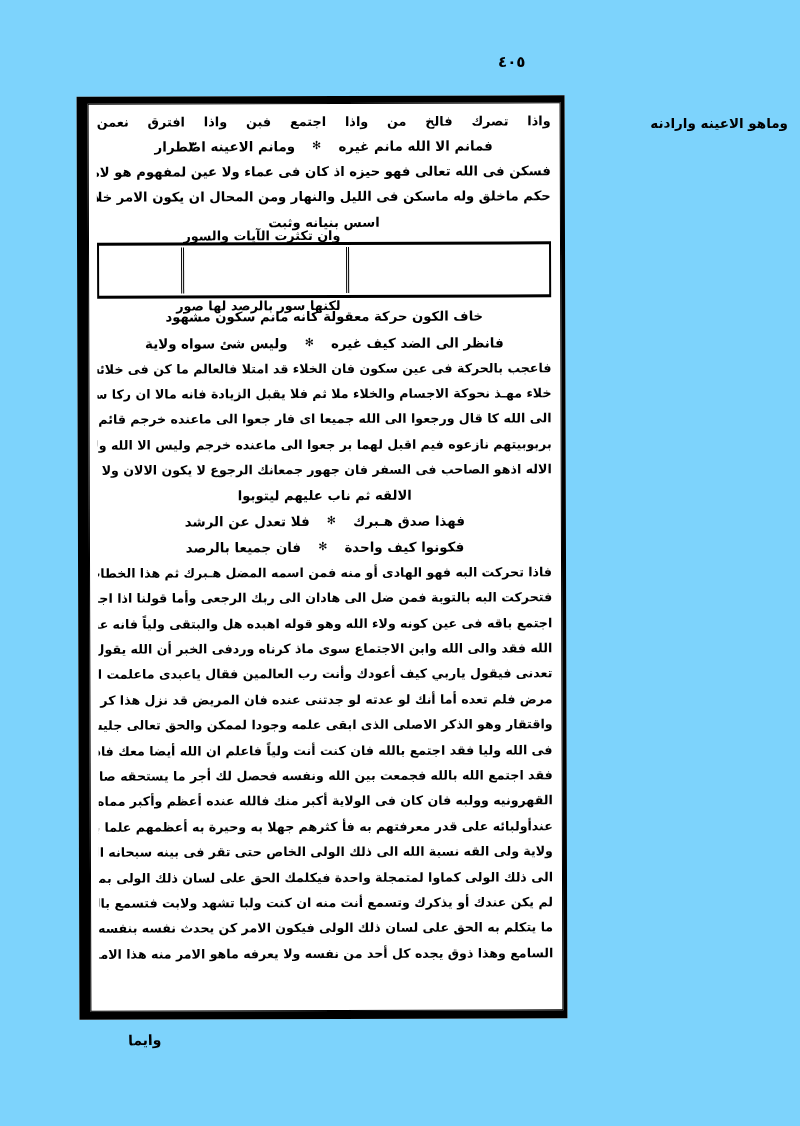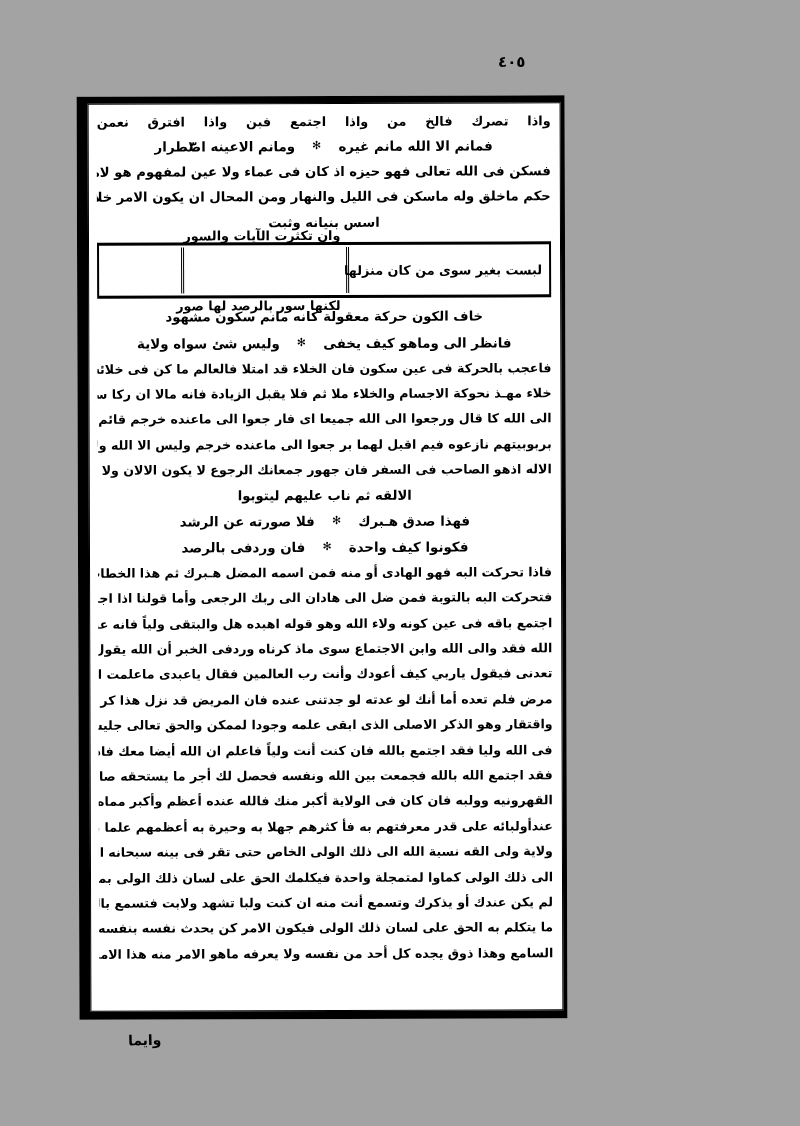--- a/index.html
+++ b/index.html
@@ -14,21 +14,21 @@
     position: relative;
     overflow: hidden;
     font-family: "DejaVu Sans", sans-serif;
     color: #000000;
   }
 
   
   #page {
     position: absolute;
     inset: 0;
-    background: #a3a3a3;
+    background: #7dd3fc;
     padding-left: 24px;
   }
 
   
   #folio {
     position: absolute;
     top: 55px;
     left: 498px;
     width: 70px;
     text-align: left;
@@ -192,20 +192,21 @@
   }
 </style>
 </head>
 <body>
 
 <div id="page">
 
   <div id="folio">٤٠٥</div>
 
   <div id="margin-note">
+    <div class="gloss-line">وماهو الاعينه وارادنه</div>
   </div>
 
   <div id="frame">
     <div class="blot" style="left:-8px; top:120px; width:3px; height:9px;"></div>
     <div class="blot" style="left:-8px; top:300px; width:3px; height:14px;"></div>
     <div class="blot" style="left:-8px; top:560px; width:3px; height:10px;"></div>
 
     <div id="frame-inner">
 
       <div class="txt body-line first-line">واذا تصرك فالخ من واذا اجتمع فبن واذا افترق نعمن</div>
@@ -216,56 +217,55 @@
         <span class="sep">✻</span>
         <span class="hemi">ومانم الاعينه اضطرار</span>
       </div>
 
       <div class="txt body-line">فسكن فى الله تعالى فهو حيزه اذ كان فى عماء ولا عين لمفهوم هو لاه فتصور بصورة العبد فكان له</div>
       <div class="txt body-line">حكم ماخلق وله ماسكن فى الليل والنهار ومن المحال ان يكون الامر خلاف هذا فانه تلبس وعليه</div>
       <div class="txt body-line" style="text-align-last:center;">اسس بنيانه وثبت</div>
 
       <div class="poem-box">
         <div class="poem-col c1">
-          <div class="pl">لبست بغير سوى من كان منزلها</div>
         </div>
         <div class="poem-col c2">
           <div class="pl">وان تكثرت الآيات والسور</div>
           <div class="pl">لكنها سور بالرصد لها صور</div>
         </div>
         <div class="poem-col c3">
           <div class="pl"></div>
           <div class="pl"></div>
         </div>
       </div>
 
       <div class="txt body-line" style="text-align-last:center;">خاف الكون حركة معقولة كانه مانم سكون مشهود</div>
 
       <div class="verse-line">
-        <span class="hemi">فانظر الى وماهو كيف يخفى</span>
+        <span class="hemi">فانظر الى الضد كيف غيره</span>
         <span class="sep">✻</span>
         <span class="hemi">وليس شئ سواه ولاية</span>
       </div>
 
       <div class="txt body-line tight">فاعجب بالحركة فى عين سكون فان الخلاء قد امتلا فالعالم ما كن فى خلائه والحركة لا تكون الا فى</div>
       <div class="txt body-line tight">خلاء مهـذ نحوكة الاجسام والخلاء ملا ثم فلا يقبل الزيادة فانه مالا ان ركا سكن فى الله تحركت</div>
       <div class="txt body-line tight">الى الله كا قال ورجعوا الى الله جميعا اى فار جعوا الى ماعنده خرجم قائم خرجوا مقرين</div>
       <div class="txt body-line tight">بربوبيتهم نازعوه فيم اقبل لهما بر جعوا الى ماعنده خرجم وليس الا الله ولا دبوجع الا بده</div>
       <div class="txt body-line tight">الاله اذهو الصاحب فى السفر فان جهور جمعانك الرجوع لا يكون الالان ولا يكون الا لحكم</div>
       <div class="txt body-line" style="text-align-last:center;">الالقه ثم ناب عليهم ليتوبوا</div>
 
       <div class="verse-line">
         <span class="hemi">فهذا صدق هـبرك</span>
         <span class="sep">✻</span>
-        <span class="hemi">فلا صورته عن الرشد</span>
+        <span class="hemi">فلا تعدل عن الرشد</span>
       </div>
       <div class="verse-line">
         <span class="hemi">فكونوا كيف واحدة</span>
         <span class="sep">✻</span>
-        <span class="hemi">فان وردفى بالرصد</span>
+        <span class="hemi">فان جميعا بالرصد</span>
       </div>
 
       <div class="txt body-line tight">فاذا تحركت البه فهو الهادى أو منه فمن اسمه المضل هـبرك ثم هذا الخطاب عليك بالهدى</div>
       <div class="txt body-line tight">فتحركت البه بالتوبة فمن ضل الى هادان الى ربك الرجعى وأما قولنا اذا اجتمع فبن فنقول</div>
       <div class="txt body-line tight">اجتمع باقه فى عين كونه ولاء الله وهو قوله اهبده هل والبتقى ولياً فانه عندوليه فمن والى وليافى</div>
       <div class="txt body-line tight">الله فقد والى الله وابن الاجتماع سوى ماذ كرناه وردفى الخبر أن الله يقول ياعبدى مرضت فلم</div>
       <div class="txt body-line tight">تعدنى فيقول ياربي كيف أعودك وأنت رب العالمين فقال ياعبدى ماعلمت ان عبدى فلانا</div>
       <div class="txt body-line tight">مرض فلم تعده أما أنك لو عدته لو جدتنى عنده فان المريض قد نزل هذا كر الله ذكرا اضطرار</div>
       <div class="txt body-line tight">واقتقار وهو الذكر الاصلى الذى ابقى علمه وجودا لممكن والحق تعالى جليس الذا كرله فمن والى</div>
       <div class="txt body-line tight">فى الله وليا فقد اجتمع بالله فان كنت أنت ولياً فاعلم ان الله أيضا معك فاذا والت ولبا والله معه</div>

